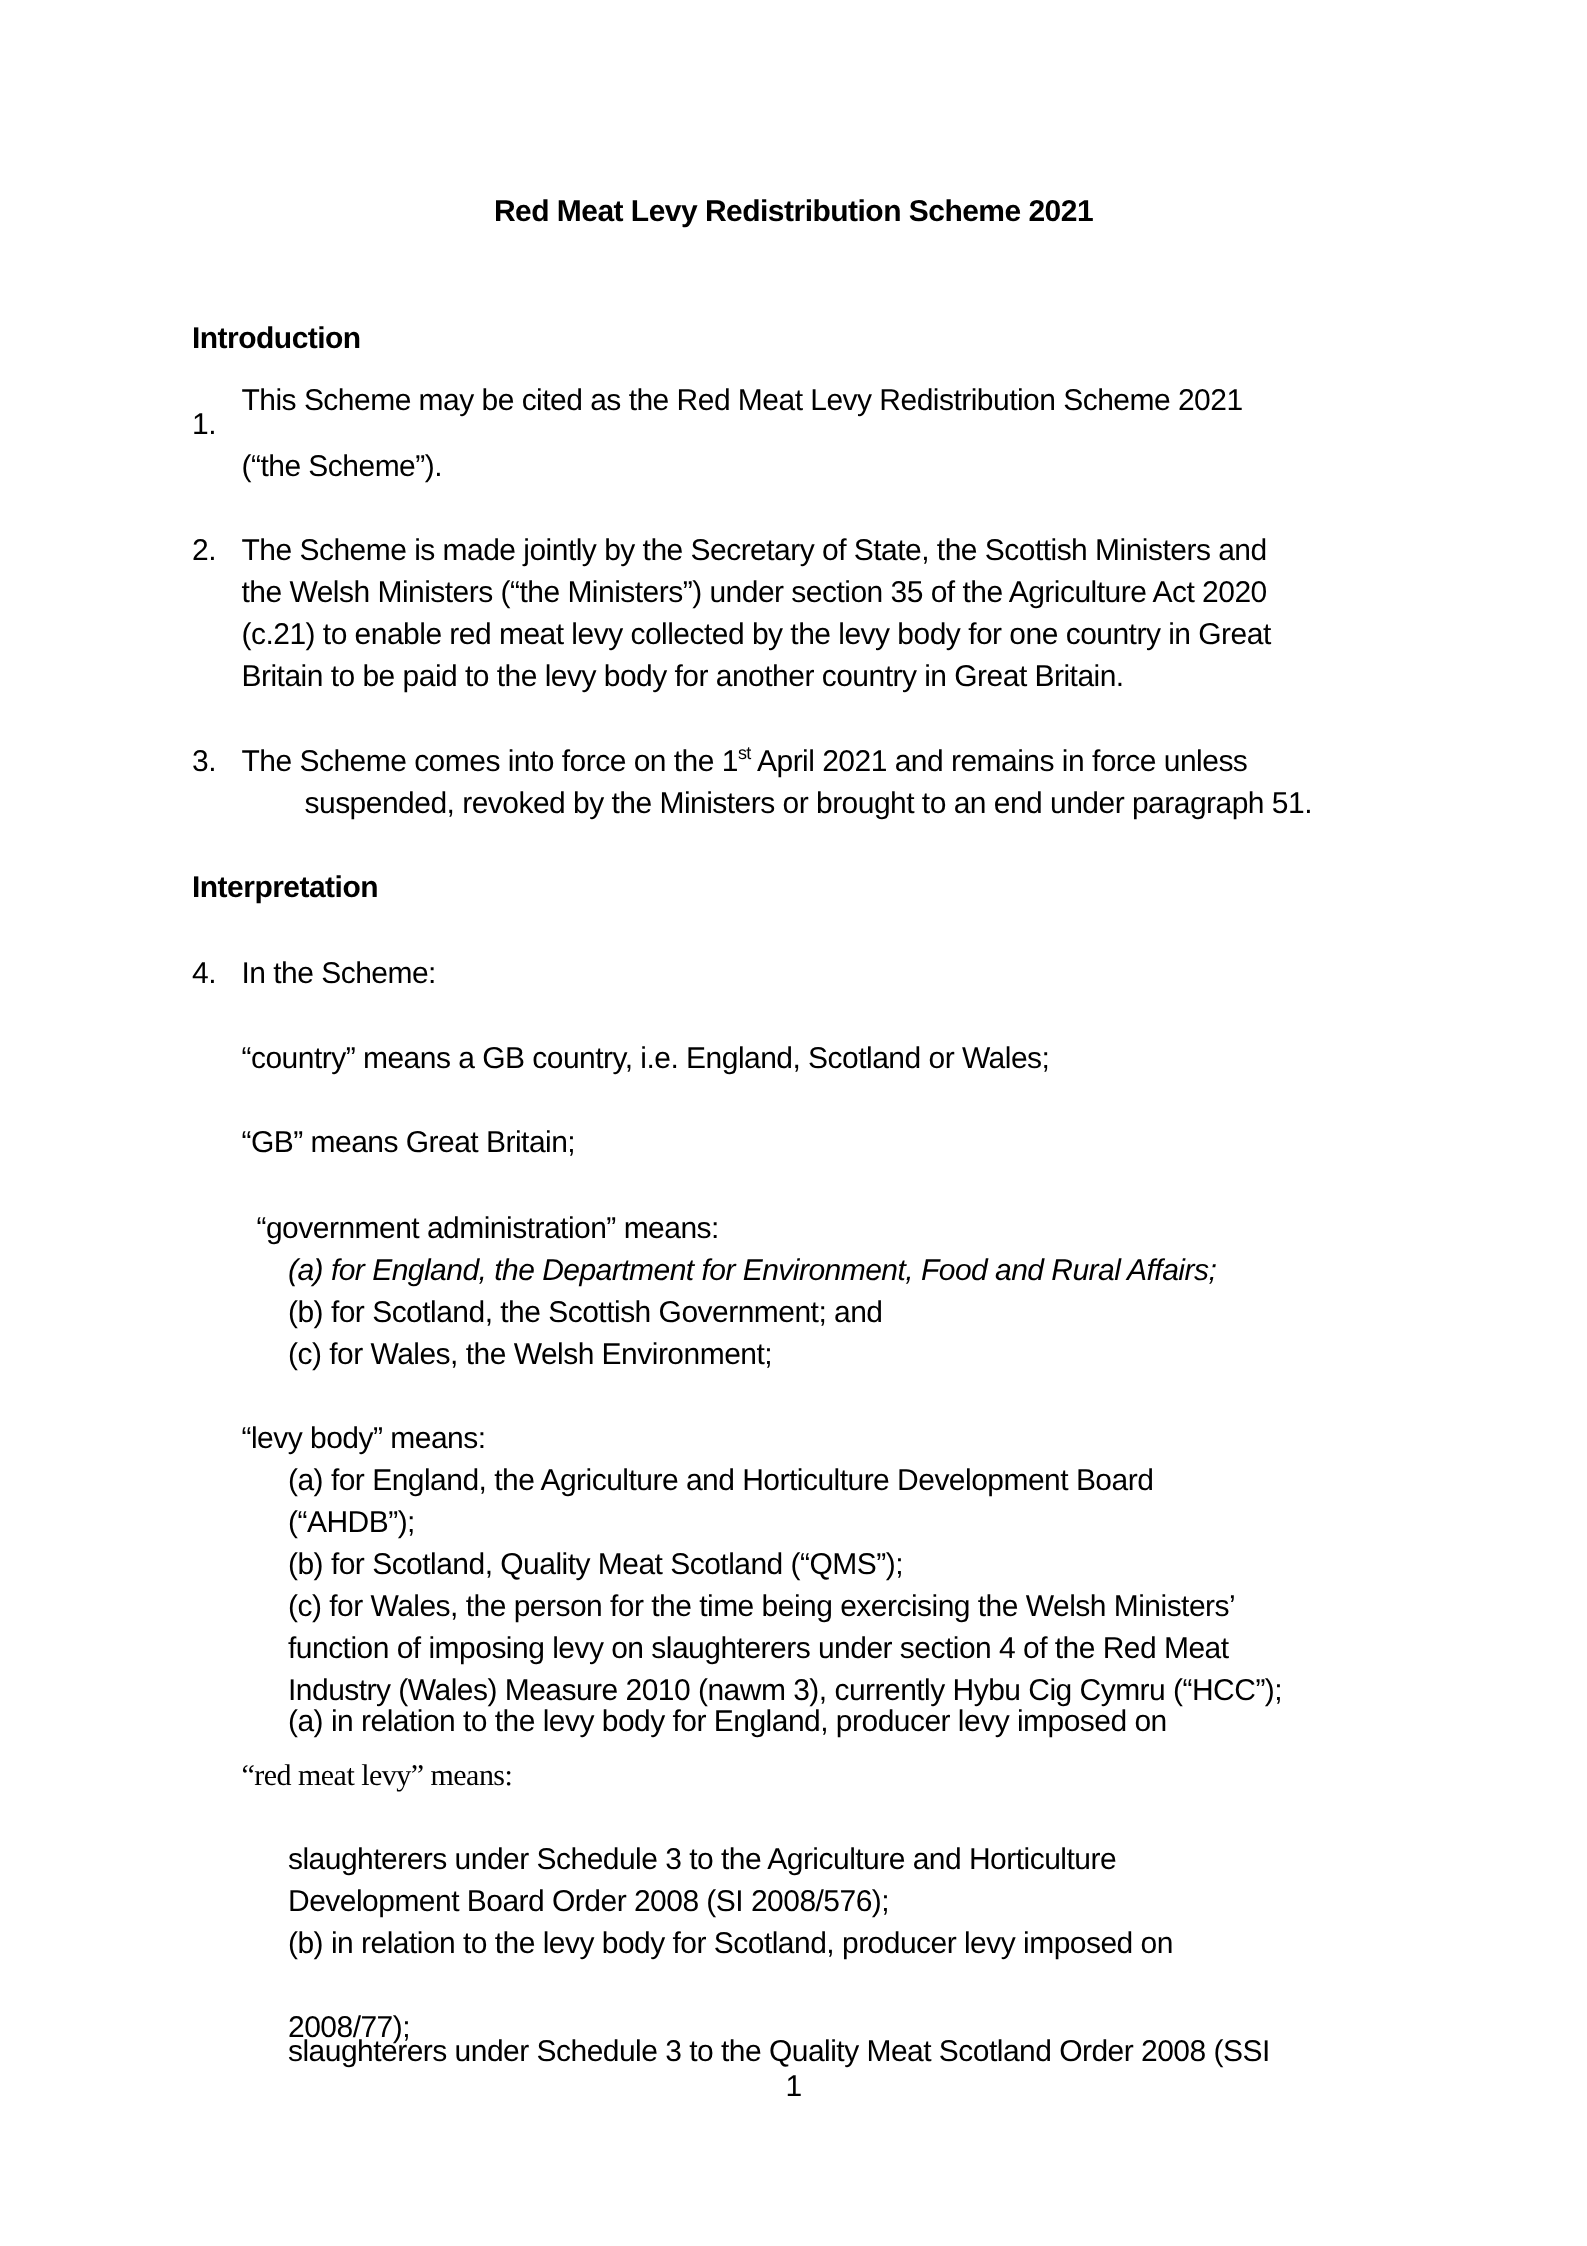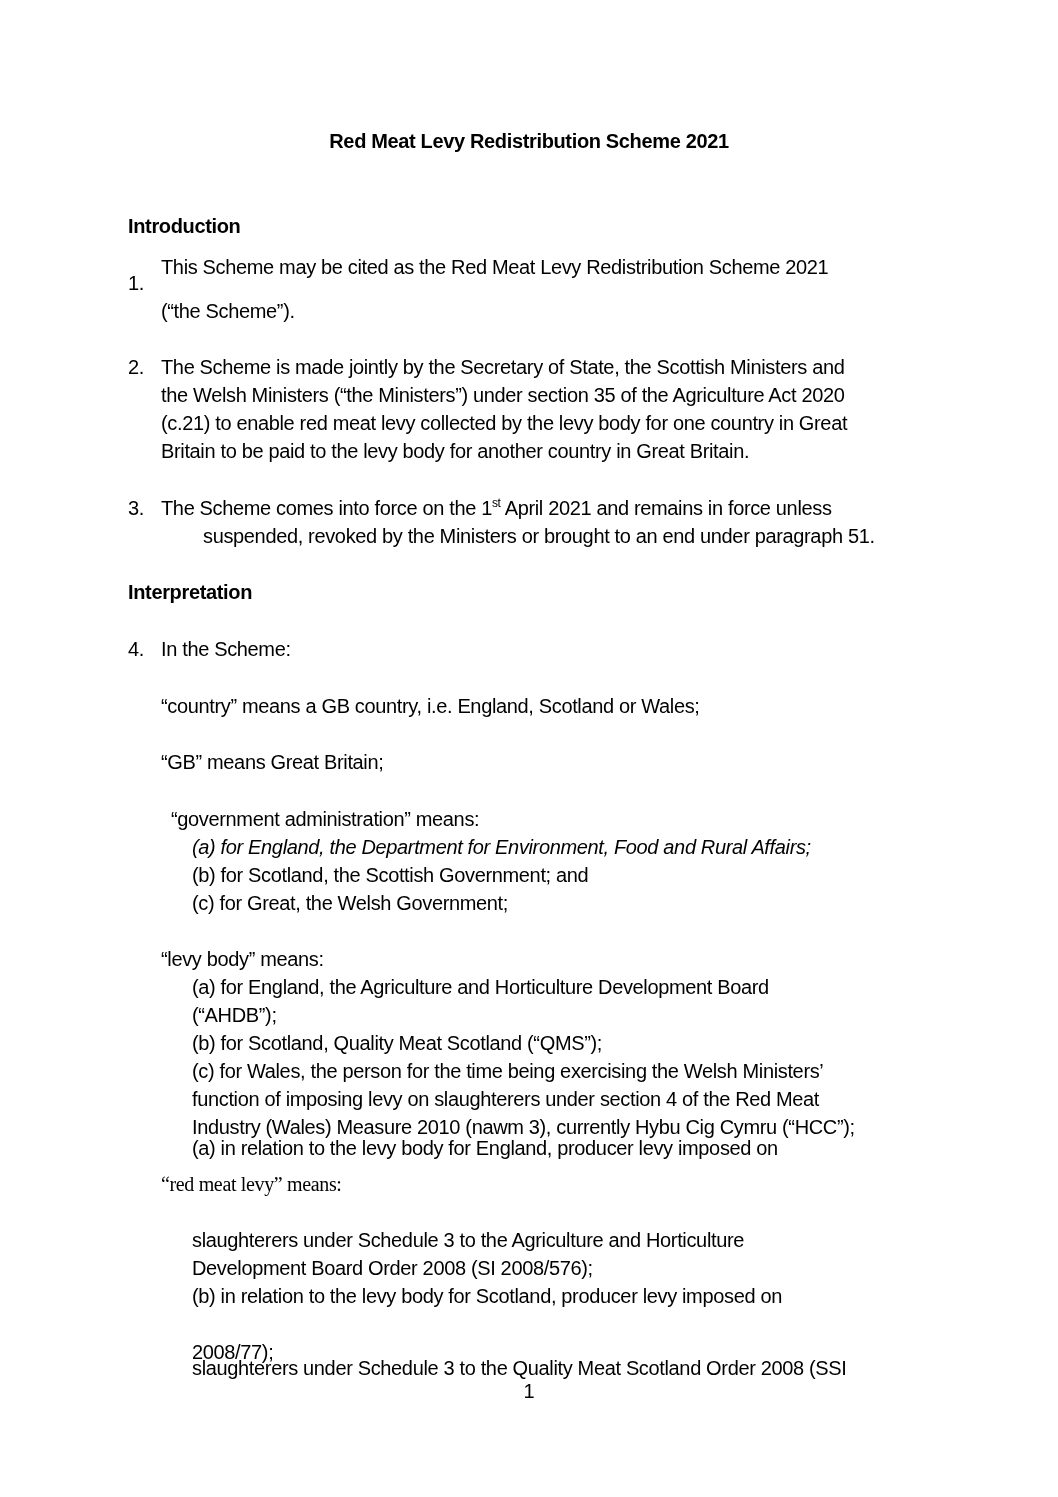--- a/index.html
+++ b/index.html
@@ -48,21 +48,21 @@
     <div class="ln" style="left:161px; top:637px;">In the Scheme:</div>
 
     <div class="ln" style="left:161px; top:694px;">“country” means a GB country, i.e. England, Scotland or Wales;</div>
 
     <div class="ln" style="left:161px; top:750px;">“GB” means Great Britain;</div>
 
     <div>
       <div class="ln" style="left:171px; top:807px;">“government administration” means:</div>
       <div class="ln" style="left:192px; top:835px;font-style:italic;">(a) for England, the Department for Environment, Food and Rural Affairs;</div>
       <div class="ln" style="left:192px; top:863px;">(b) for Scotland, the Scottish Government; and</div>
-      <div class="ln" style="left:192px; top:891px;">(c) for Great, the Welsh Government;</div>
+      <div class="ln" style="left:192px; top:891px;">(c) for Wales, the Welsh Environment;</div>
     </div>
 
     <div>
       <div class="ln" style="left:161px; top:947px;">“levy body” means:</div>
       <div class="ln" style="left:192px; top:975px;">(a) for England, the Agriculture and Horticulture Development Board</div>
       <div class="ln" style="left:192px; top:1003px;">(“AHDB”);</div>
       <div class="ln" style="left:192px; top:1031px;">(b) for Scotland, Quality Meat Scotland (“QMS”);</div>
       <div class="ln" style="left:192px; top:1059px;">(c) for Wales, the person for the time being exercising the Welsh Ministers’</div>
       <div class="ln" style="left:192px; top:1087px;">function of imposing levy on slaughterers under section 4 of the Red Meat</div>
       <div class="ln" style="left:192px; top:1115px;">Industry (Wales) Measure 2010 (nawm 3), currently Hybu Cig Cymru (“HCC”);</div>

